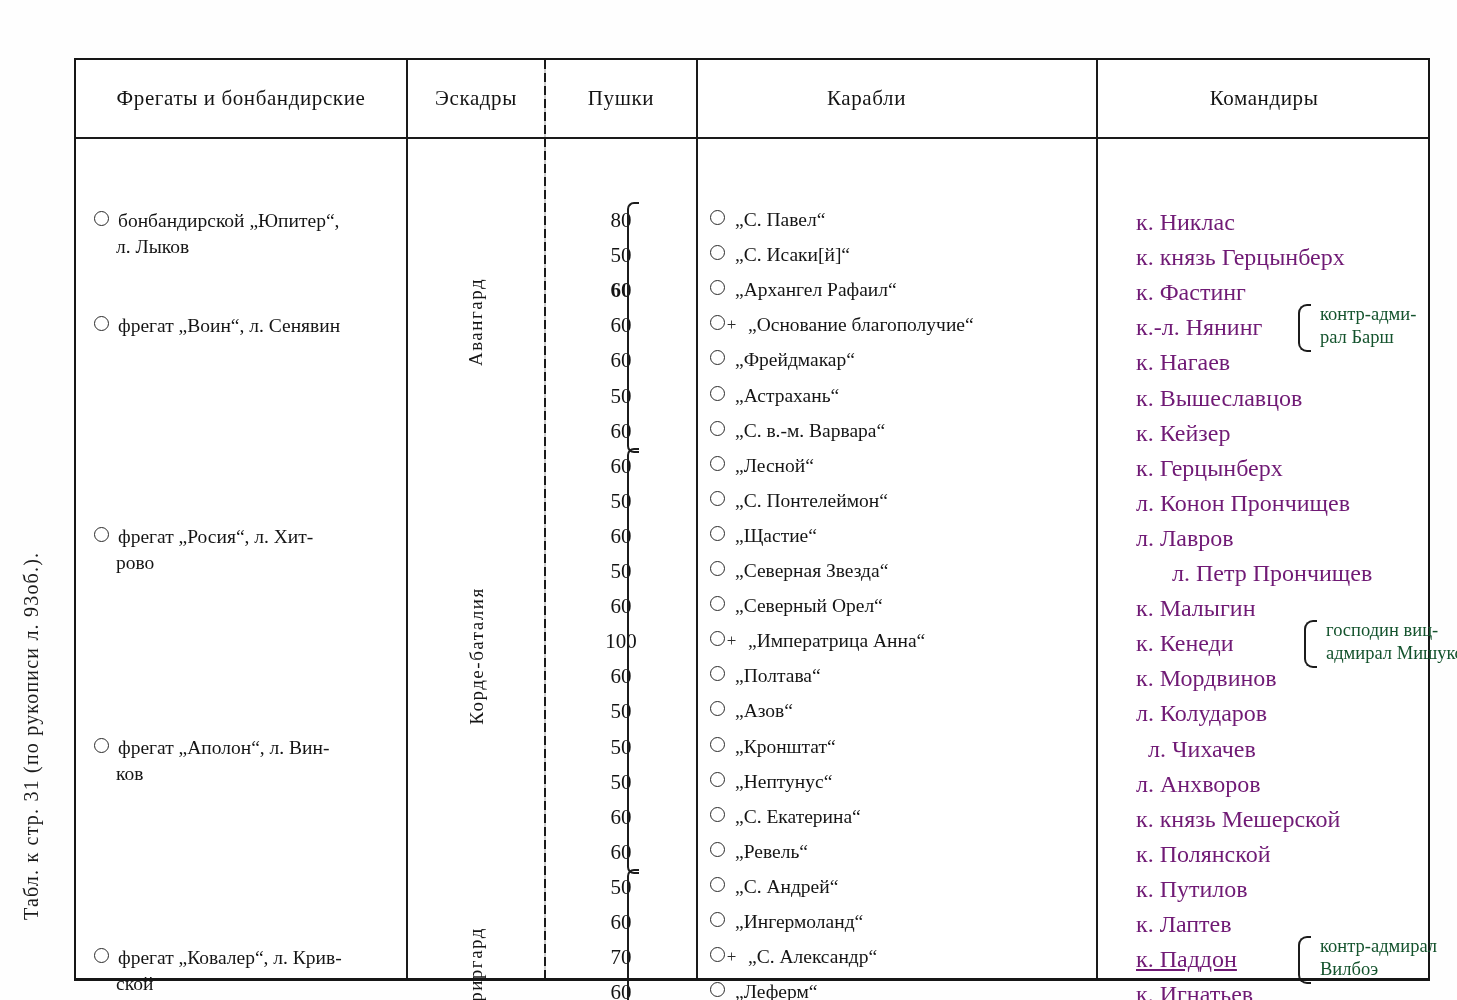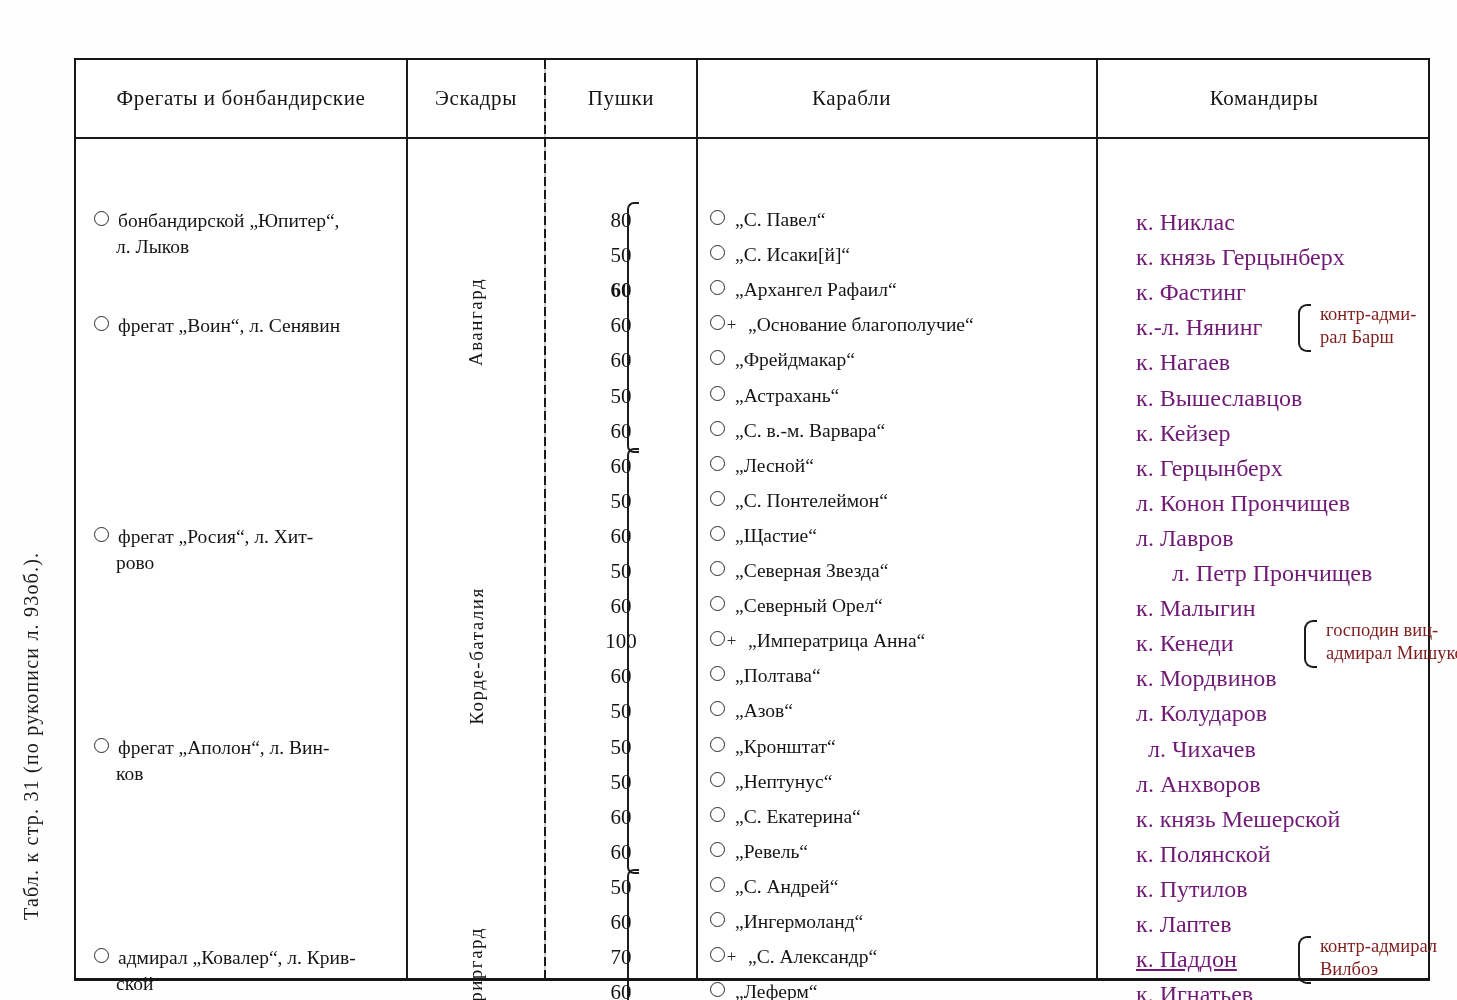--- a/index.html
+++ b/index.html
@@ -98,21 +98,21 @@
     align-items: center;
     justify-content: center;
     font-size: 21px;
     letter-spacing: 0.6px;
     color: #141414;
     white-space: nowrap;
   }
   #head-fregaty   { left: 0px;    width: 330px; }
   #head-eskadry   { left: 332px;  width: 136px; }
   #head-pushki    { left: 470px;  width: 150px; }
-  #head-karabli   { left: 607px;  width: 337px; }
+  #head-karabli   { left: 622px;  width: 337px; }
   #head-komandiry { left: 1022px; width: 332px; }
 
   
   #body-region {
     position: absolute;
     left: 0;
     right: 0;
     top: 79px;
     bottom: 0;
   }
@@ -215,21 +215,21 @@
     font-size: 24px;
     color: #701a75;
     white-space: nowrap;
   }
 
   
   .flag-note {
     position: absolute;
     font-size: 18.5px;
     line-height: 23px;
-    color: #7f1d1d;
+    color: #14532d;
     white-space: nowrap;
   }
   .flag-note .brace {
     position: absolute;
     left: 0;
     top: 1px;
     width: 11px;
     height: 44px;
     border-left: 2px solid #1c1c1c;
     border-top: 2px solid #1c1c1c;
@@ -330,21 +330,21 @@
         <div class="gun-cell" style="top: 806.1px;">70</div>
         <div class="ship-cell" style="top: 807.1px;"><span class="ring"></span><span class="cross">+</span><span class="nm">„С. Александр“</span></div>
         <div class="cmd-cell" style="top: 807.1px; text-decoration: underline;">к. Паддон</div>
         <div class="gun-cell" style="top: 841.2px;">60</div>
         <div class="ship-cell" style="top: 842.2px;"><span class="ring"></span><span class="nm">„Леферм“</span></div>
         <div class="cmd-cell" style="top: 842.2px;">к. Игнатьев</div>
         <div class="freg-entry" style="top: 69px;"><span class="ring"></span><span>бонбандирской „Юпитер“,</span><span class="l2">л. Лыков</span></div>
         <div class="freg-entry" style="top: 174.3px;"><span class="ring"></span><span>фрегат  „Воин“, л. Сенявин</span></div>
         <div class="freg-entry" style="top: 384.9px;"><span class="ring"></span><span>фрегат  „Росия“, л. Хит-</span><span class="l2">рово</span></div>
         <div class="freg-entry" style="top: 595.5px;"><span class="ring"></span><span>фрегат  „Аполон“, л. Вин-</span><span class="l2">ков</span></div>
-        <div class="freg-entry" style="top: 806.1px;"><span class="ring"></span><span>адмирал „Ковалер“, л. Крив-</span><span class="l2">ской</span></div>
+        <div class="freg-entry" style="top: 806.1px;"><span class="ring"></span><span>фрегат „Ковалер“, л. Крив-</span><span class="l2">ской</span></div>
         <div class="squad-label" style="top: 172.3px;"><span>Авангард</span></div>
         <div class="squad-brace" style="top: 63px; height: 246.6px;"></div>
         <div class="squad-label" style="top: 505.75px;"><span>Корде-баталия</span></div>
         <div class="squad-brace" style="top: 308.7px; height: 422.1px;"></div>
         <div class="squad-label" style="top: 821.65px;"><span>Ариргард</span></div>
         <div class="squad-brace" style="top: 729.9px; height: 211.5px;"></div>
         <div class="flag-note" style="top: 164.3px; left: 1222px;">
           <span class="brace"></span>
           <span class="txt">контр-адми-</span>
           <span class="txt">рал Барш</span>

